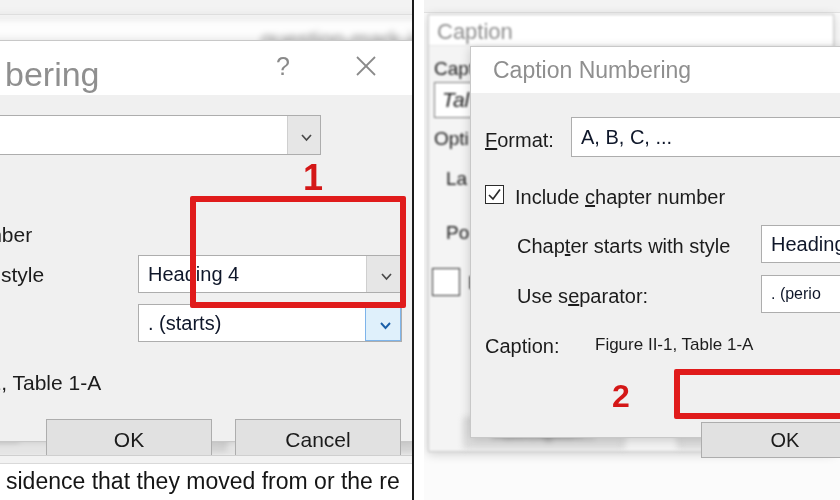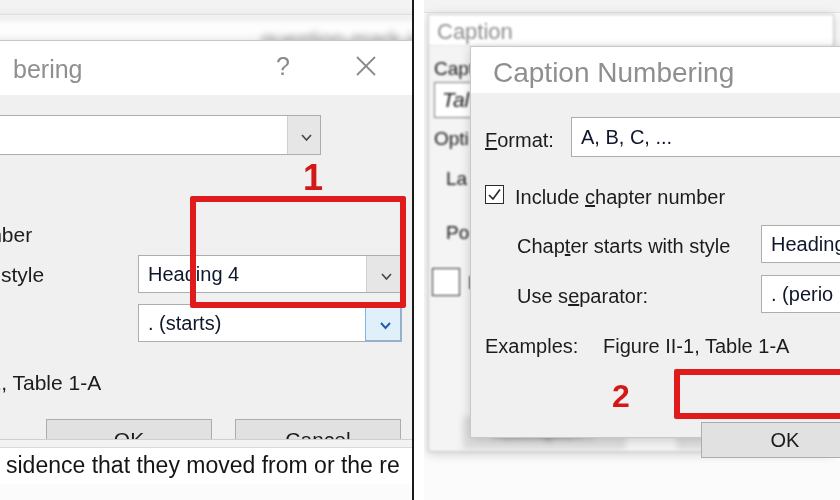--- a/index.html
+++ b/index.html
@@ -46,21 +46,21 @@
 
   
   .redbox{position:absolute;border:6px solid #e01b1b;box-sizing:border-box;border-radius:2px;}
   .rednum{position:absolute;color:#d41717;font-weight:bold;line-height:1;}
 
   
   .blur1{filter:blur(1.1px);}
   .blur3{filter:blur(3.4px);}
 
   
-  .docstrip{position:absolute;left:0;right:0;bottom:16px;background:#ffffff;border-top:1px solid #cfcfcf;overflow:hidden;}
+  .docstrip{position:absolute;left:0;right:0;bottom:0;background:#ffffff;border-top:1px solid #cfcfcf;overflow:hidden;}
   .docstrip .sep{position:absolute;left:0;right:0;top:0;height:7px;background:#f2f2f2;border-bottom:1px solid #d9d9d9;}
   .docstrip .line{position:absolute;left:6px;white-space:nowrap;color:#151515;}
 </style>
 </head>
 <body>
 
 <div class="stage">
 
   <div class="panel panel-left">
 
@@ -75,21 +75,21 @@
       </div>
 
       <div class="btn" style="left:56px;top:420px;width:170px;height:30px;font-size:17px;">OK</div>
       <div class="btn" style="left:250px;top:420px;width:190px;height:30px;font-size:17px;">Cancel</div>
       <div style="position:absolute;left:-10px;top:414px;width:26px;height:26px;background:#e1e1e1;border:1px solid #adadad;"></div>
     </div>
 
     <div class="dlg" style="left:-60px;top:40px;width:475px;height:400px;">
 
       <div class="dlg-title" style="height:54px;">
-        <div class="ttl" style="left:72px;top:14px;font-size:25px;">bering</div>
+        <div class="ttl" style="left:64px;top:14px;font-size:34px;">bering</div>
         <div style="position:absolute;left:335px;top:11px;font-size:25px;color:#8a8a8a;">?</div>
         <div style="position:absolute;left:412px;top:12px;width:26px;height:26px;">
           <svg width="26" height="26" viewBox="0 0 26 26">
             <line x1="4" y1="4" x2="22" y2="22" stroke="#8a8a8a" stroke-width="1.8"></line>
             <line x1="22" y1="4" x2="4" y2="22" stroke="#8a8a8a" stroke-width="1.8"></line>
           </svg>
         </div>
       </div>
 
       <div class="dlg-body" style="top:54px;bottom:0;"></div>
@@ -171,21 +171,21 @@
     </div>
 
     <div class="blur3">
       <div class="btn" style="left:40px;top:418px;width:160px;height:30px;font-size:16px;">AutoCaption...</div>
       <div class="btn" style="left:254px;top:418px;width:160px;height:30px;font-size:16px;">OK</div>
     </div>
 
     <div class="dlg" style="left:46px;top:46px;width:420px;height:390px;">
 
       <div class="dlg-title" style="height:46px;">
-        <div class="ttl" style="left:22px;top:10px;font-size:28px;">Caption Numbering</div>
+        <div class="ttl" style="left:22px;top:10px;font-size:23px;">Caption Numbering</div>
       </div>
       <div class="dlg-body" style="top:46px;bottom:0;"></div>
 
       <div class="lbl" style="left:14px;top:82px;font-size:20px;text-align:center;"><u>F</u>ormat:</div>
       <div class="combo" style="left:100px;top:70px;width:330px;height:40px;">
         <span class="val" style="font-size:20px;">A, B, C, ...</span>
       </div>
 
       <div class="chk" style="left:14px;top:138px;">
         <svg width="15" height="15" viewBox="0 0 15 15">
@@ -194,25 +194,25 @@
       </div>
       <div class="lbl" style="left:44px;top:139px;font-size:20px;">Include <u>c</u>hapter number</div>
 
       <div class="lbl" style="left:46px;top:188px;font-size:20px;">Chap<u>t</u>er starts with style</div>
       <div class="combo" style="left:290px;top:178px;width:150px;height:38px;">
         <span class="val" style="font-size:20px;">Heading 4</span>
       </div>
 
       <div class="lbl" style="left:46px;top:238px;font-size:20px;">Use s<u>e</u>parator:</div>
       <div class="combo" style="left:290px;top:228px;width:150px;height:38px;">
-        <span class="val" style="font-size:20px;">.        (perio</span>
-      </div>
-
-      <div class="lbl" style="left:14px;top:288px;font-size:20px;">Examples:</div>
-      <div class="lbl" style="left:124px;top:288px;font-size:20px;margin-left:8px;">Figure II-1, Table 1-A</div>
+        <span class="val" style="font-size:16px;">.        (perio</span>
+      </div>
+
+      <div class="lbl" style="left:14px;top:288px;font-size:20px;">Caption:</div>
+      <div class="lbl" style="left:124px;top:288px;font-size:17px;">Figure II-1, Table 1-A</div>
 
       <div class="btn" style="left:230px;top:375px;width:168px;height:36px;font-size:20px;">OK</div>
     </div>
 
     <div class="redbox" style="left:250px;top:369px;width:182px;height:50px;"></div>
     <div class="rednum" style="left:188px;top:380px;font-size:32px;">2</div>
 
   </div>
 
 </div>

